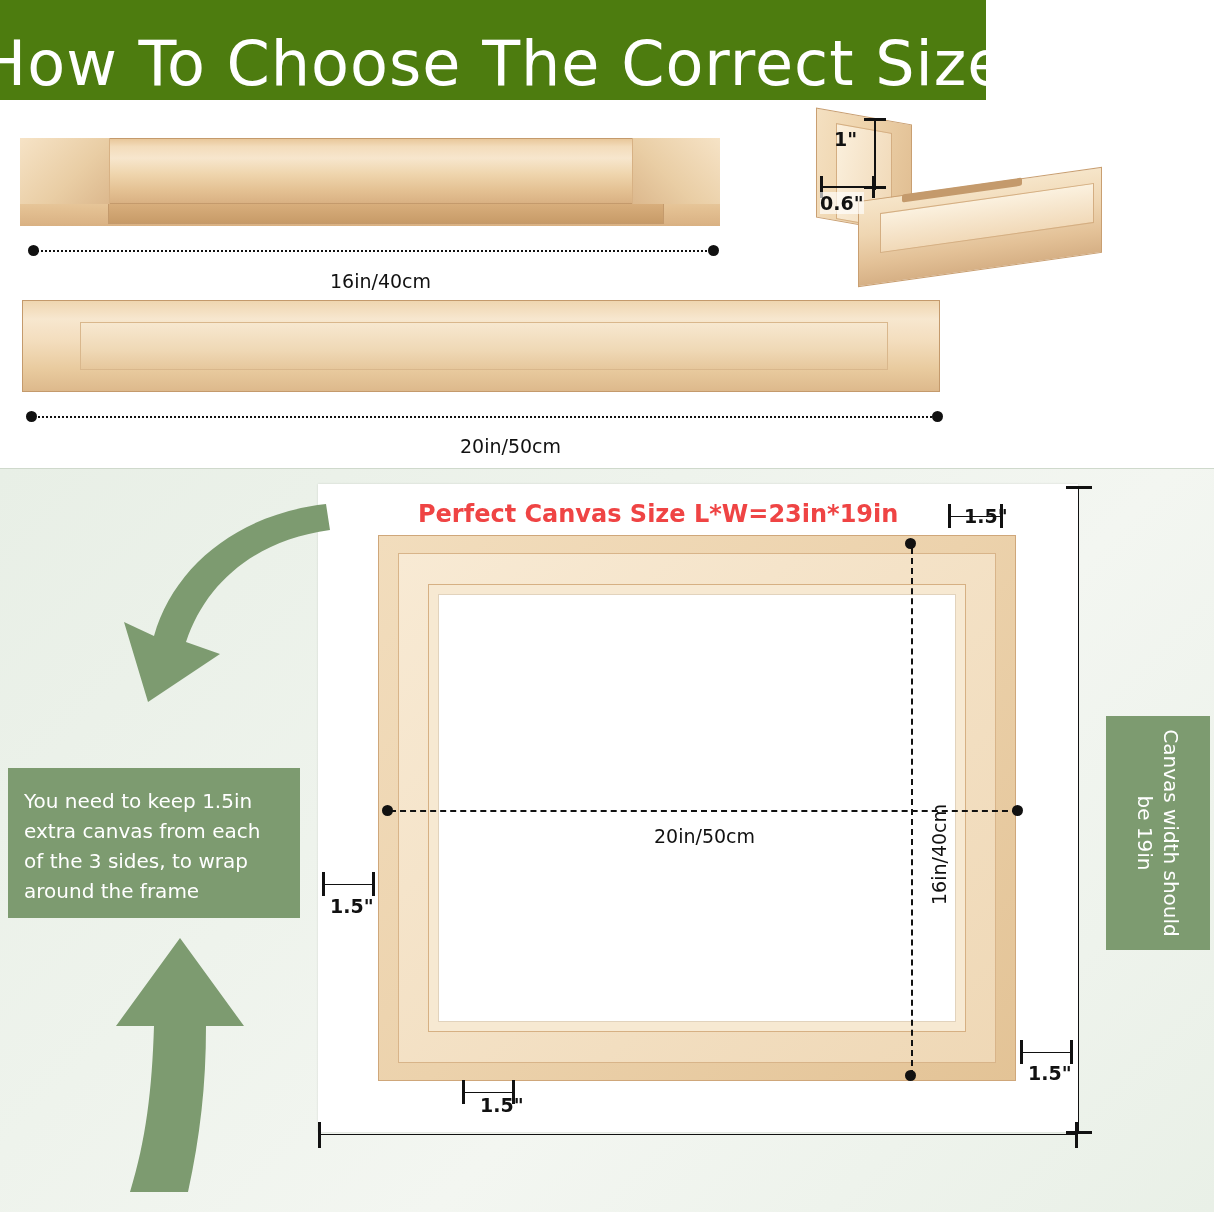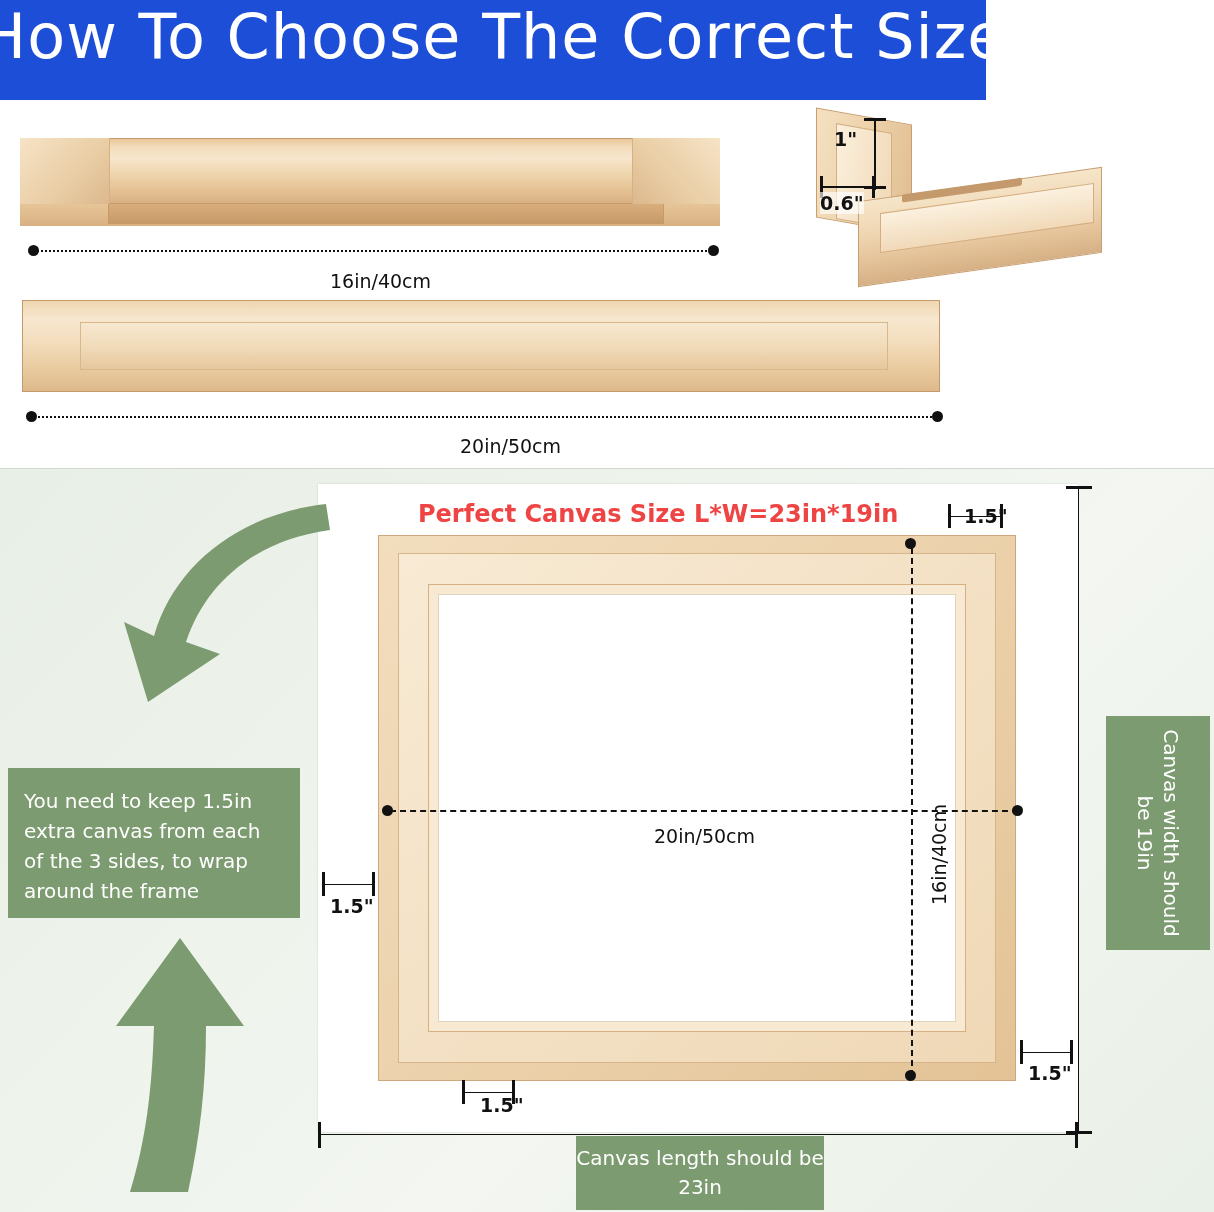--- a/index.html
+++ b/index.html
@@ -1,21 +1,21 @@
 <!DOCTYPE html>
 <html><head>
 <meta charset="utf-8">
 <style>
   html,body{margin:0;padding:0;background:#fff;}
   body{font-family:"DejaVu Sans","Liberation Sans",sans-serif;}
   #page{position:relative;width:1214px;height:1212px;overflow:hidden;background:#ffffff;}
 
   
-  .header{position:absolute;left:0;top:0;width:986px;height:100px;background:#1d4ed8;
-          display:flex;align-items:flex-start;justify-content:center;}
+  .header{position:absolute;left:0;top:0;width:986px;height:100px;background:#4d7c0f;
+          display:flex;align-items:flex-end;justify-content:center;}
   .header .title{color:#ffffff;font-size:62px;font-weight:400;letter-spacing:1px;
                  font-family:"DejaVu Sans","Liberation Sans",sans-serif;white-space:nowrap;}
 
   
   .top{position:absolute;left:0;top:100px;width:1214px;height:368px;background:#ffffff;}
 
   
   .wood-h{
     background:linear-gradient(to bottom,
       #e8c79a 0%, #f3dcbb 12%, #f7e6cd 30%, #efd5ad 55%, #e4c193 80%, #d9b183 100%);
@@ -207,15 +207,14 @@
   <svg class="arrow" style="left:96px;top:930px;" width="170" height="270" viewBox="0 0 170 270">
     <path d="M84 8 L20 96 L58 96 C56 160 50 210 34 262 L92 262 C104 206 110 156 110 96 L148 96 Z" fill="#7d9b70"></path>
   </svg>
 
   <div class="note-box">You need to keep 1.5in extra canvas from each of the 3 sides, to wrap around the frame</div>
 
   <div class="side-box">
     <span>Canvas width should be 19in</span>
   </div>
 
-  <div class="bottom-box">Canvas length should be 23in</div>
 
 </div>
 
 </body></html>

